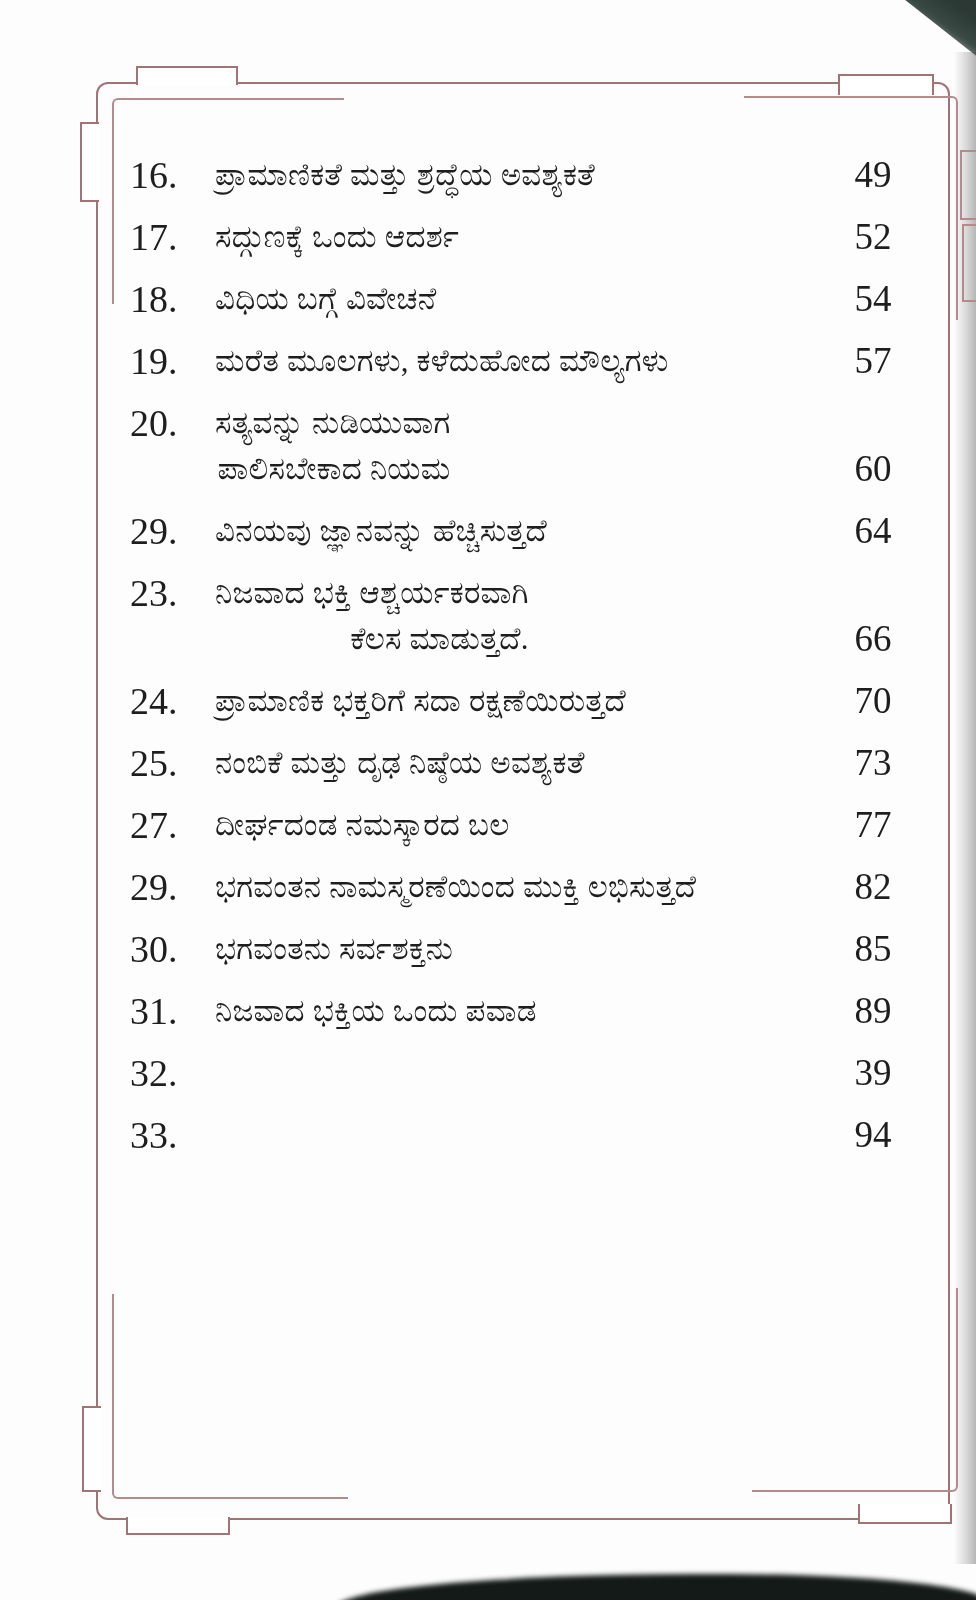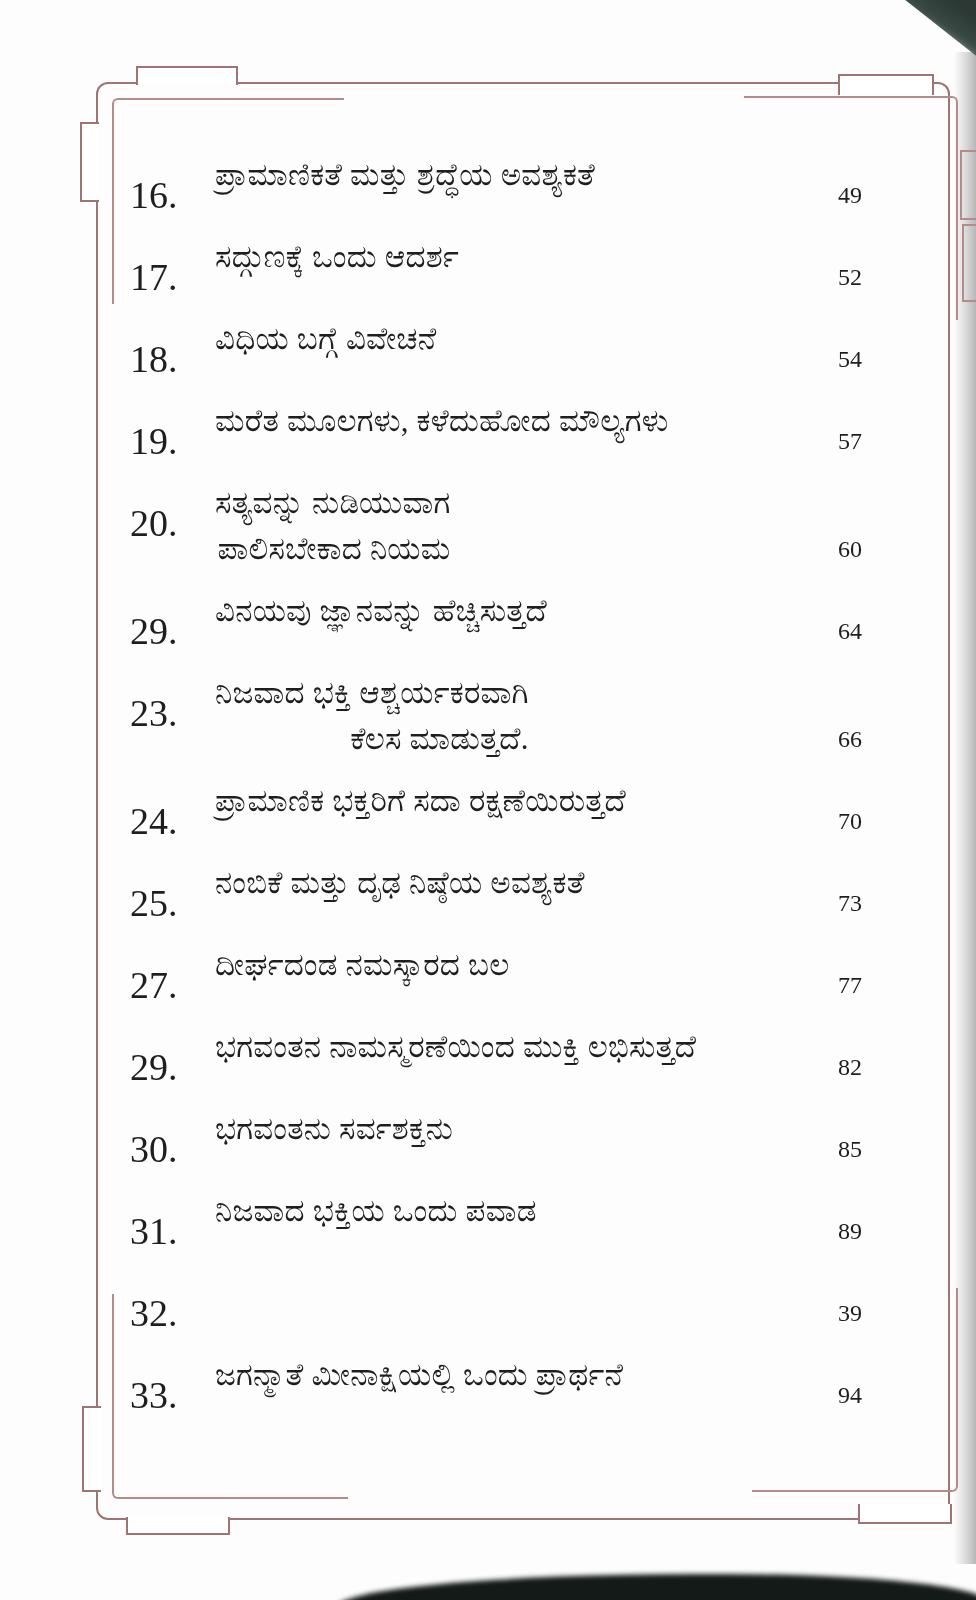--- a/index.html
+++ b/index.html
@@ -88,36 +88,35 @@
     display: flex;
     align-items: flex-start;
     margin-bottom: 16px;
     min-height: 46px;
   }
   .num {
     flex: 0 0 85px;
     font-size: 38px;
     line-height: 46px;
     color: var(--text, #1e1e1e);
-    margin-top: 20px;
   }
   .title {
     font-size: 31px;
     line-height: 46px;
     white-space: pre-line;
     letter-spacing: 0.2px;
     color: var(--text, #1e1e1e);
     text-align: right;
   }
   .pageno {
     margin-left: auto;
     align-self: flex-end;
     flex: 0 0 70px;
-    text-align: left;
-    font-size: 24px;
+    text-align: center;
+    font-size: 37px;
     line-height: 46px;
     color: var(--text, #1e1e1e);
   }
 </style>
 </head>
 <body>
 
 <div id="stage">
 
   <div class="dark-corner"></div>
@@ -223,18 +222,17 @@
       <span class="pageno">89</span>
     </div>
 
     <div class="row">
       <span class="num">32.</span>
       <span class="pageno">39</span>
     </div>
 
     <div class="row">
       <span class="num">33.</span>
-      <span class="title">ಜಗನ್ಮಾತೆ ಮೀನಾಕ್ಷಿಯಲ್ಲಿ ಒಂದು ಪ್ರಾರ್ಥನೆ</span>
       <span class="pageno">94</span>
     </div>
   </div>
 
 </div>
 
 </body></html>

